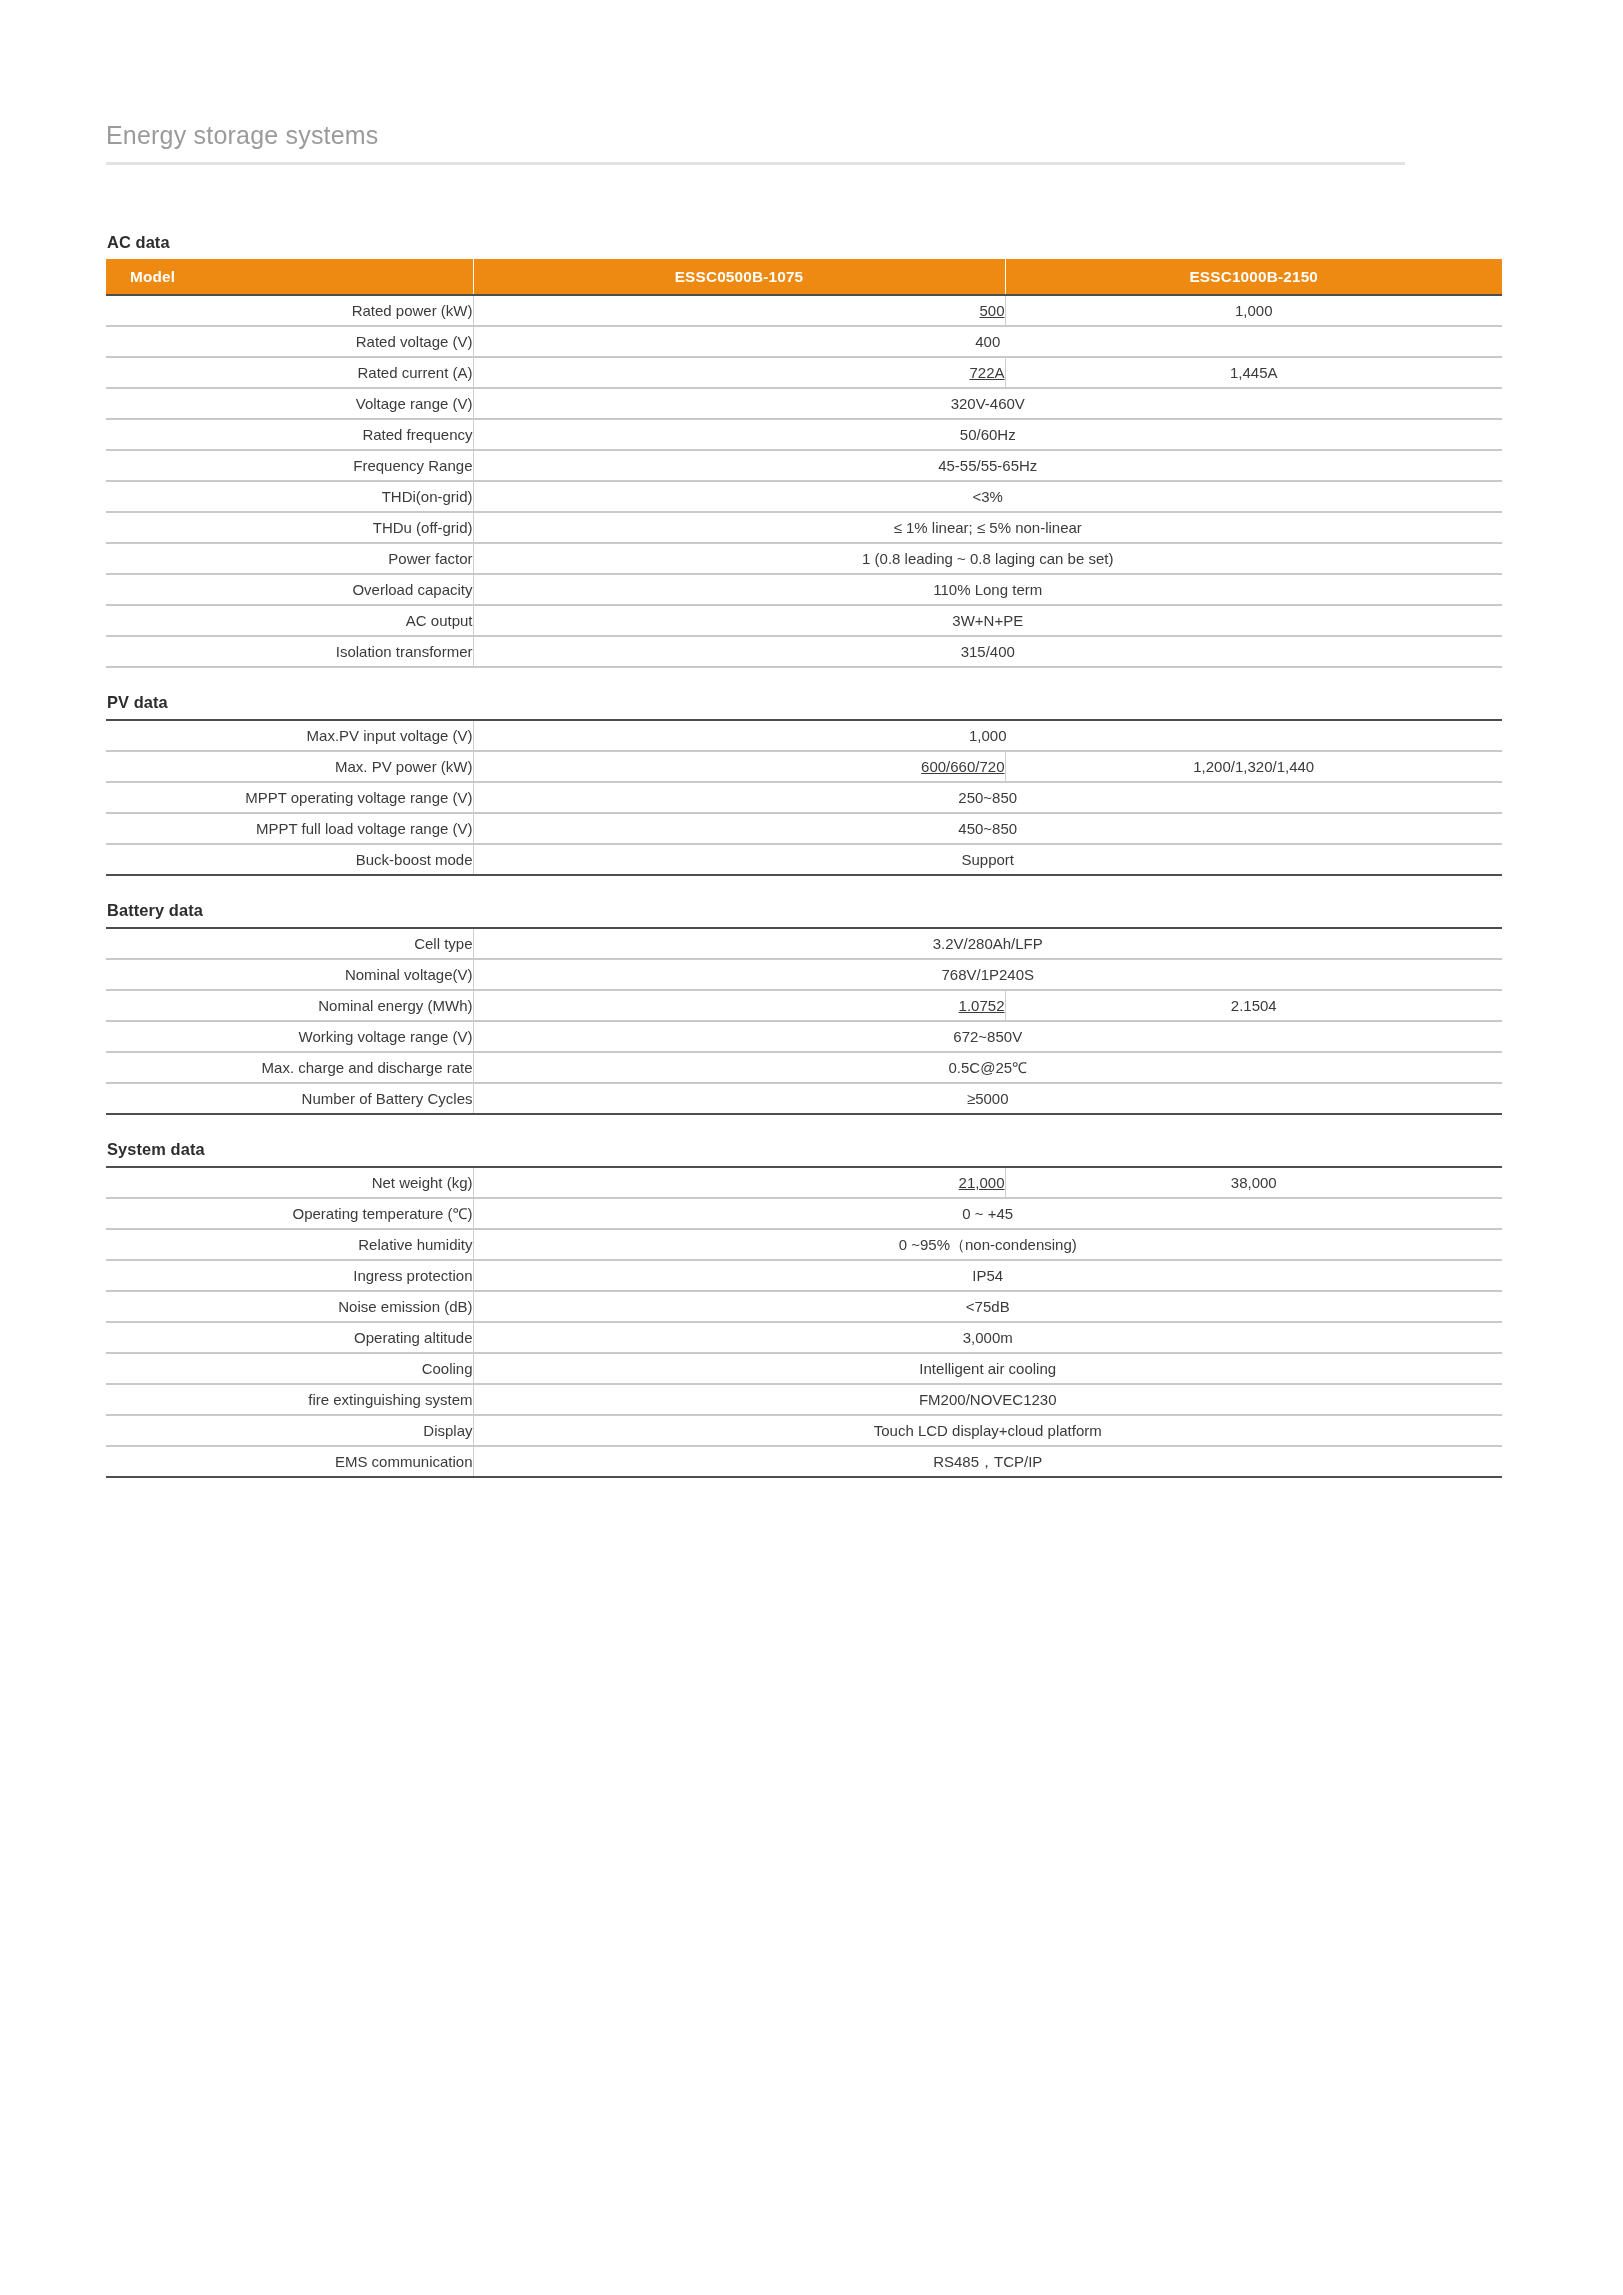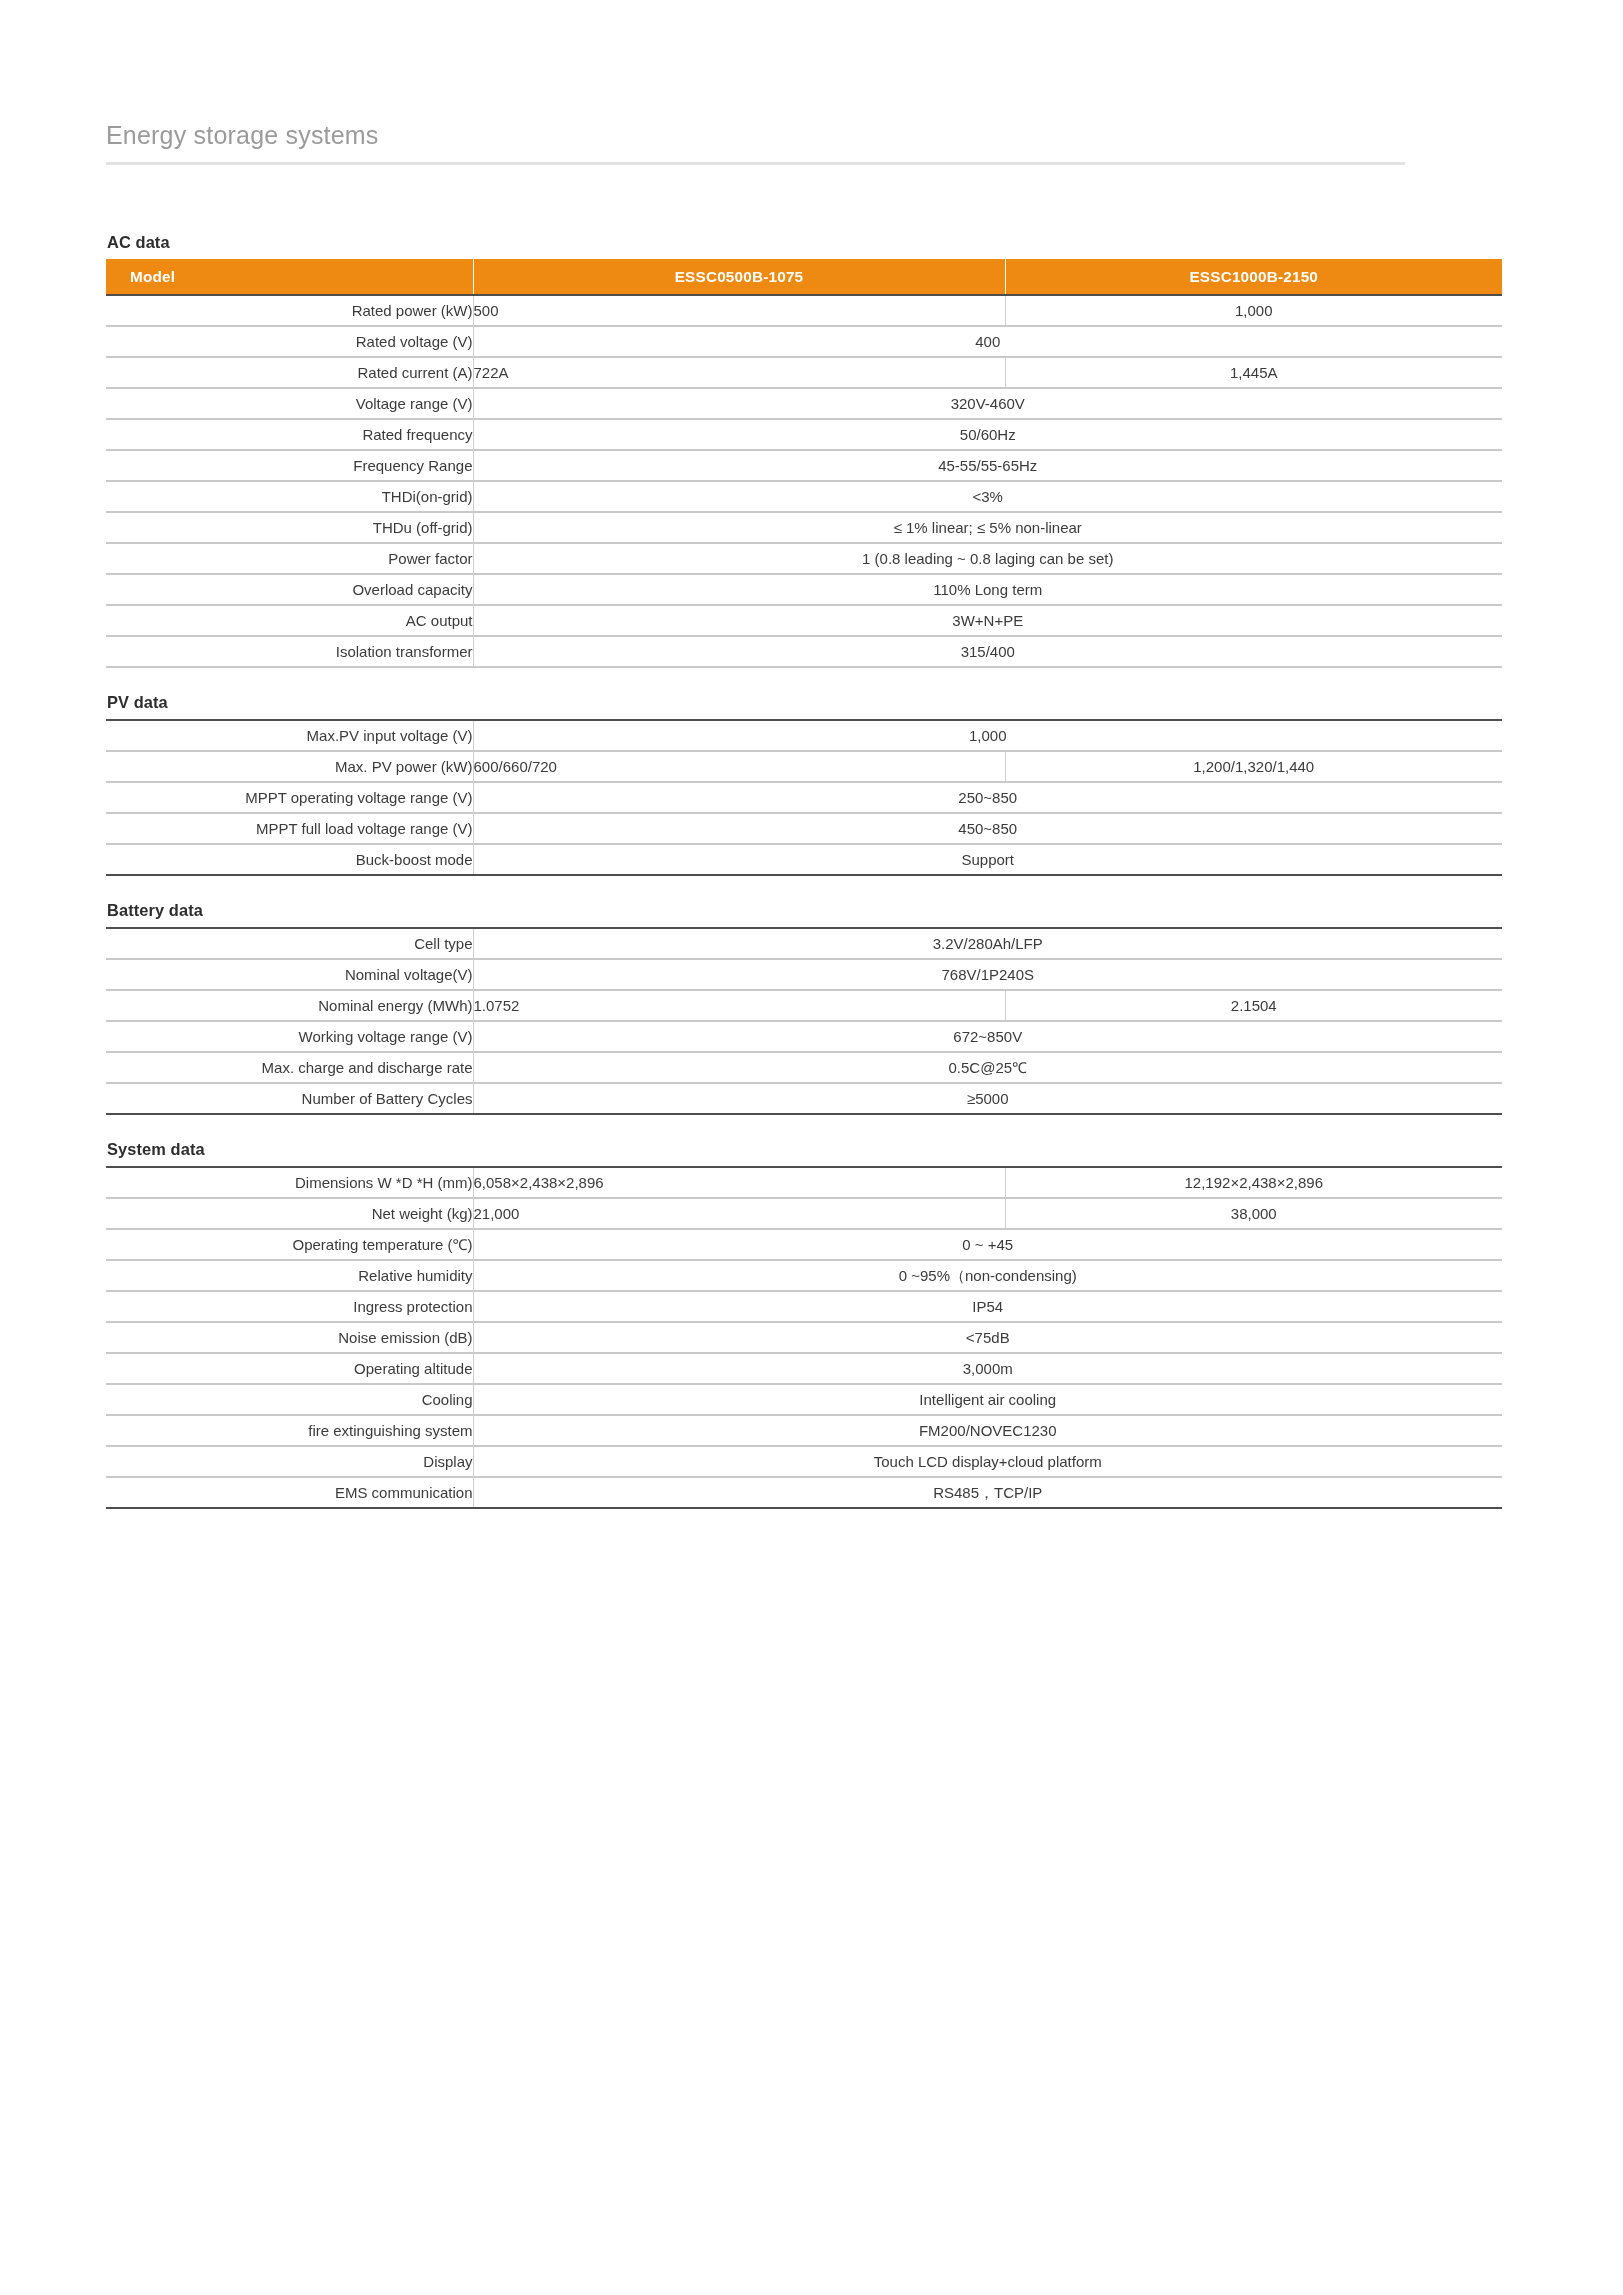--- a/index.html
+++ b/index.html
@@ -121,22 +121,23 @@
   tr.data-row td.lbl {
     padding-left: 2px;
     text-align: right;
     white-space: nowrap;
   }
   tr.data-row td.val-span {
     text-align: center;
     border-left: 1.5px solid #cfcfcf;
   }
   tr.data-row td.val-a {
-    text-align: left;
+    text-align: right;
     border-left: 1.5px solid #cfcfcf;
+    text-decoration: underline;
   }
   tr.data-row td.val-b {
     text-align: center;
     border-left: 1.5px solid #cfcfcf;
   }
 
   
   tr.data-row.last td {
     border-bottom: 2.6px solid #4e4e4e;
   }
@@ -307,25 +308,20 @@
             <col class="c-a">
             <col class="c-b">
           </colgroup>
           <tbody>
             <tr class="top-rule">
               <td></td>
               <td></td>
               <td></td>
             </tr>
             <tr class="data-row">
-              <td class="lbl">Dimensions W *D *H (mm)</td>
-              <td class="val-a">6,058×2,438×2,896</td>
-              <td class="val-b">12,192×2,438×2,896</td>
-            </tr>
-            <tr class="data-row">
               <td class="lbl">Net weight (kg)</td>
               <td class="val-a">21,000</td>
               <td class="val-b">38,000</td>
             </tr>
             <tr class="data-row">
               <td class="lbl">Operating temperature (℃)</td>
               <td class="val-span" colspan="2">0 ~ +45</td>
             </tr>
             <tr class="data-row">
               <td class="lbl">Relative humidity</td>

